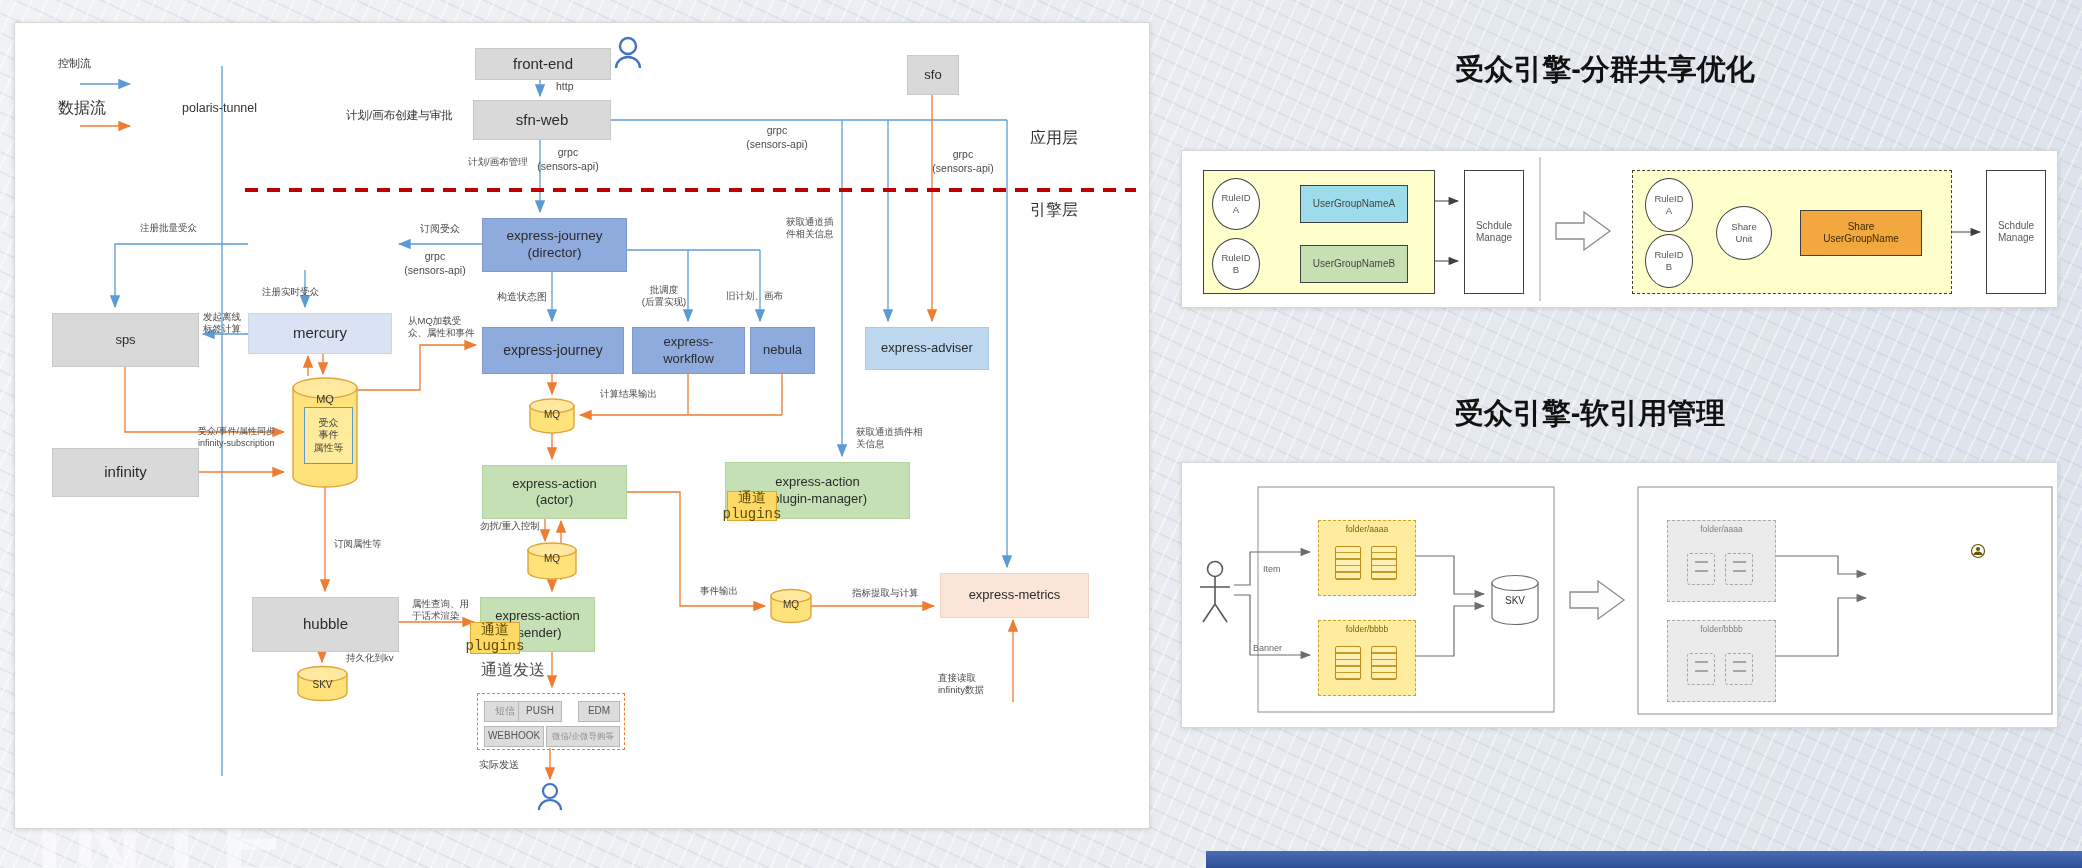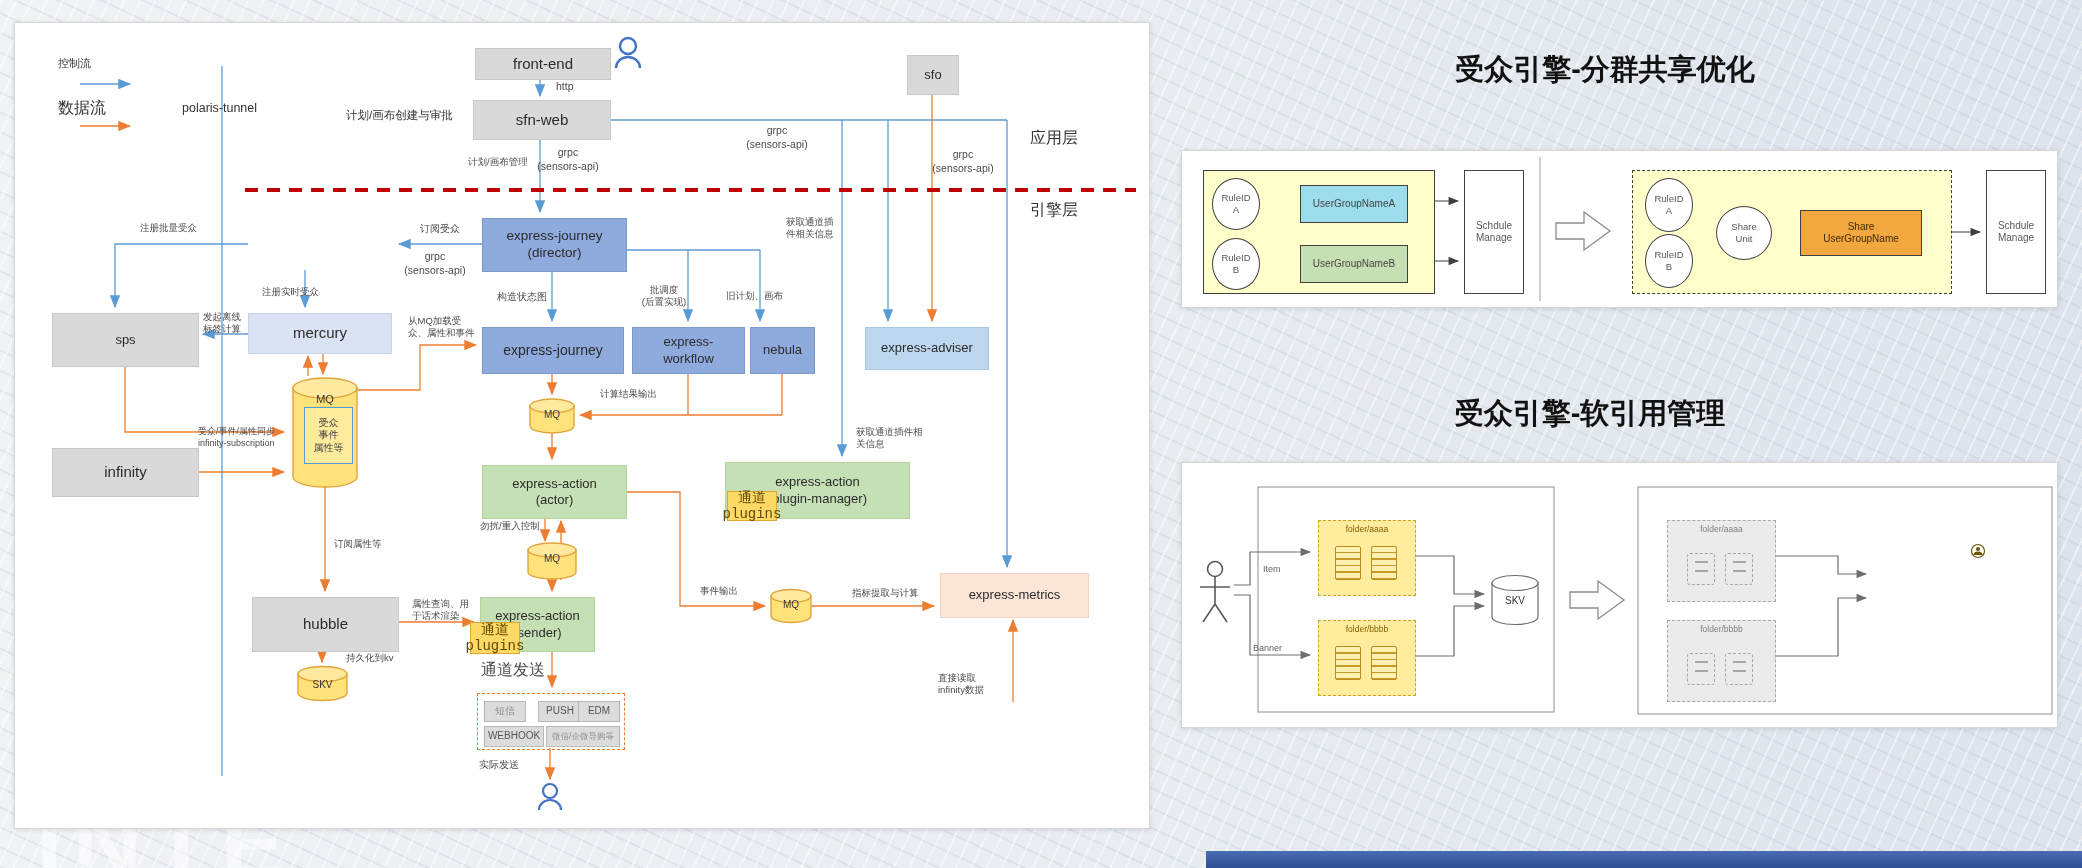--- a/index.html
+++ b/index.html
@@ -272,21 +272,21 @@
   <div class="lb lbc" style="left:298px;top:678px;width:49px;font-size:10px;color:#333;">SKV</div>
 
   <div class="nd grn" style="left:480px;top:597px;width:113px;height:53px;font-size:13px;">express-action
 (sender)</div>
   <div class="nd badge" style="left:470px;top:622px;width:48px;height:30px;z-index:5;">通道
 plugins</div>
   <div class="lb" style="left:481px;top:660px;font-size:16px;">通道发送</div>
 
   <div class="abs" style="left:477px;top:693px;width:146px;height:55px;border:1.6px dashed #ed7d31;z-index:4;"></div>
   <div class="nd chip" style="left:484px;top:701px;width:40px;height:19px;color:#8f8f8f;">短信</div>
-  <div class="nd chip" style="left:538px;top:701px;width:42px;height:19px;">PUSH</div>
+  <div class="nd chip" style="left:518px;top:701px;width:42px;height:19px;">PUSH</div>
   <div class="nd chip" style="left:578px;top:701px;width:40px;height:19px;">EDM</div>
   <div class="nd chip" style="left:484px;top:726px;width:58px;height:19px;">WEBHOOK</div>
   <div class="nd chip" style="left:546px;top:726px;width:72px;height:19px;font-size:8.5px;color:#8f8f8f;">微信/企微导购等</div>
   <div class="lb" style="left:479px;top:758px;font-size:10px;">实际发送</div>
 
   <div class="abs ycnt" style="left:1203px;top:170px;width:230px;height:122px;z-index:3;"></div>
   <div class="nd circ" style="left:1212px;top:178px;width:46px;height:50px;">RuleID
 A</div>
   <div class="nd circ" style="left:1212px;top:238px;width:46px;height:50px;">RuleID
 B</div>

